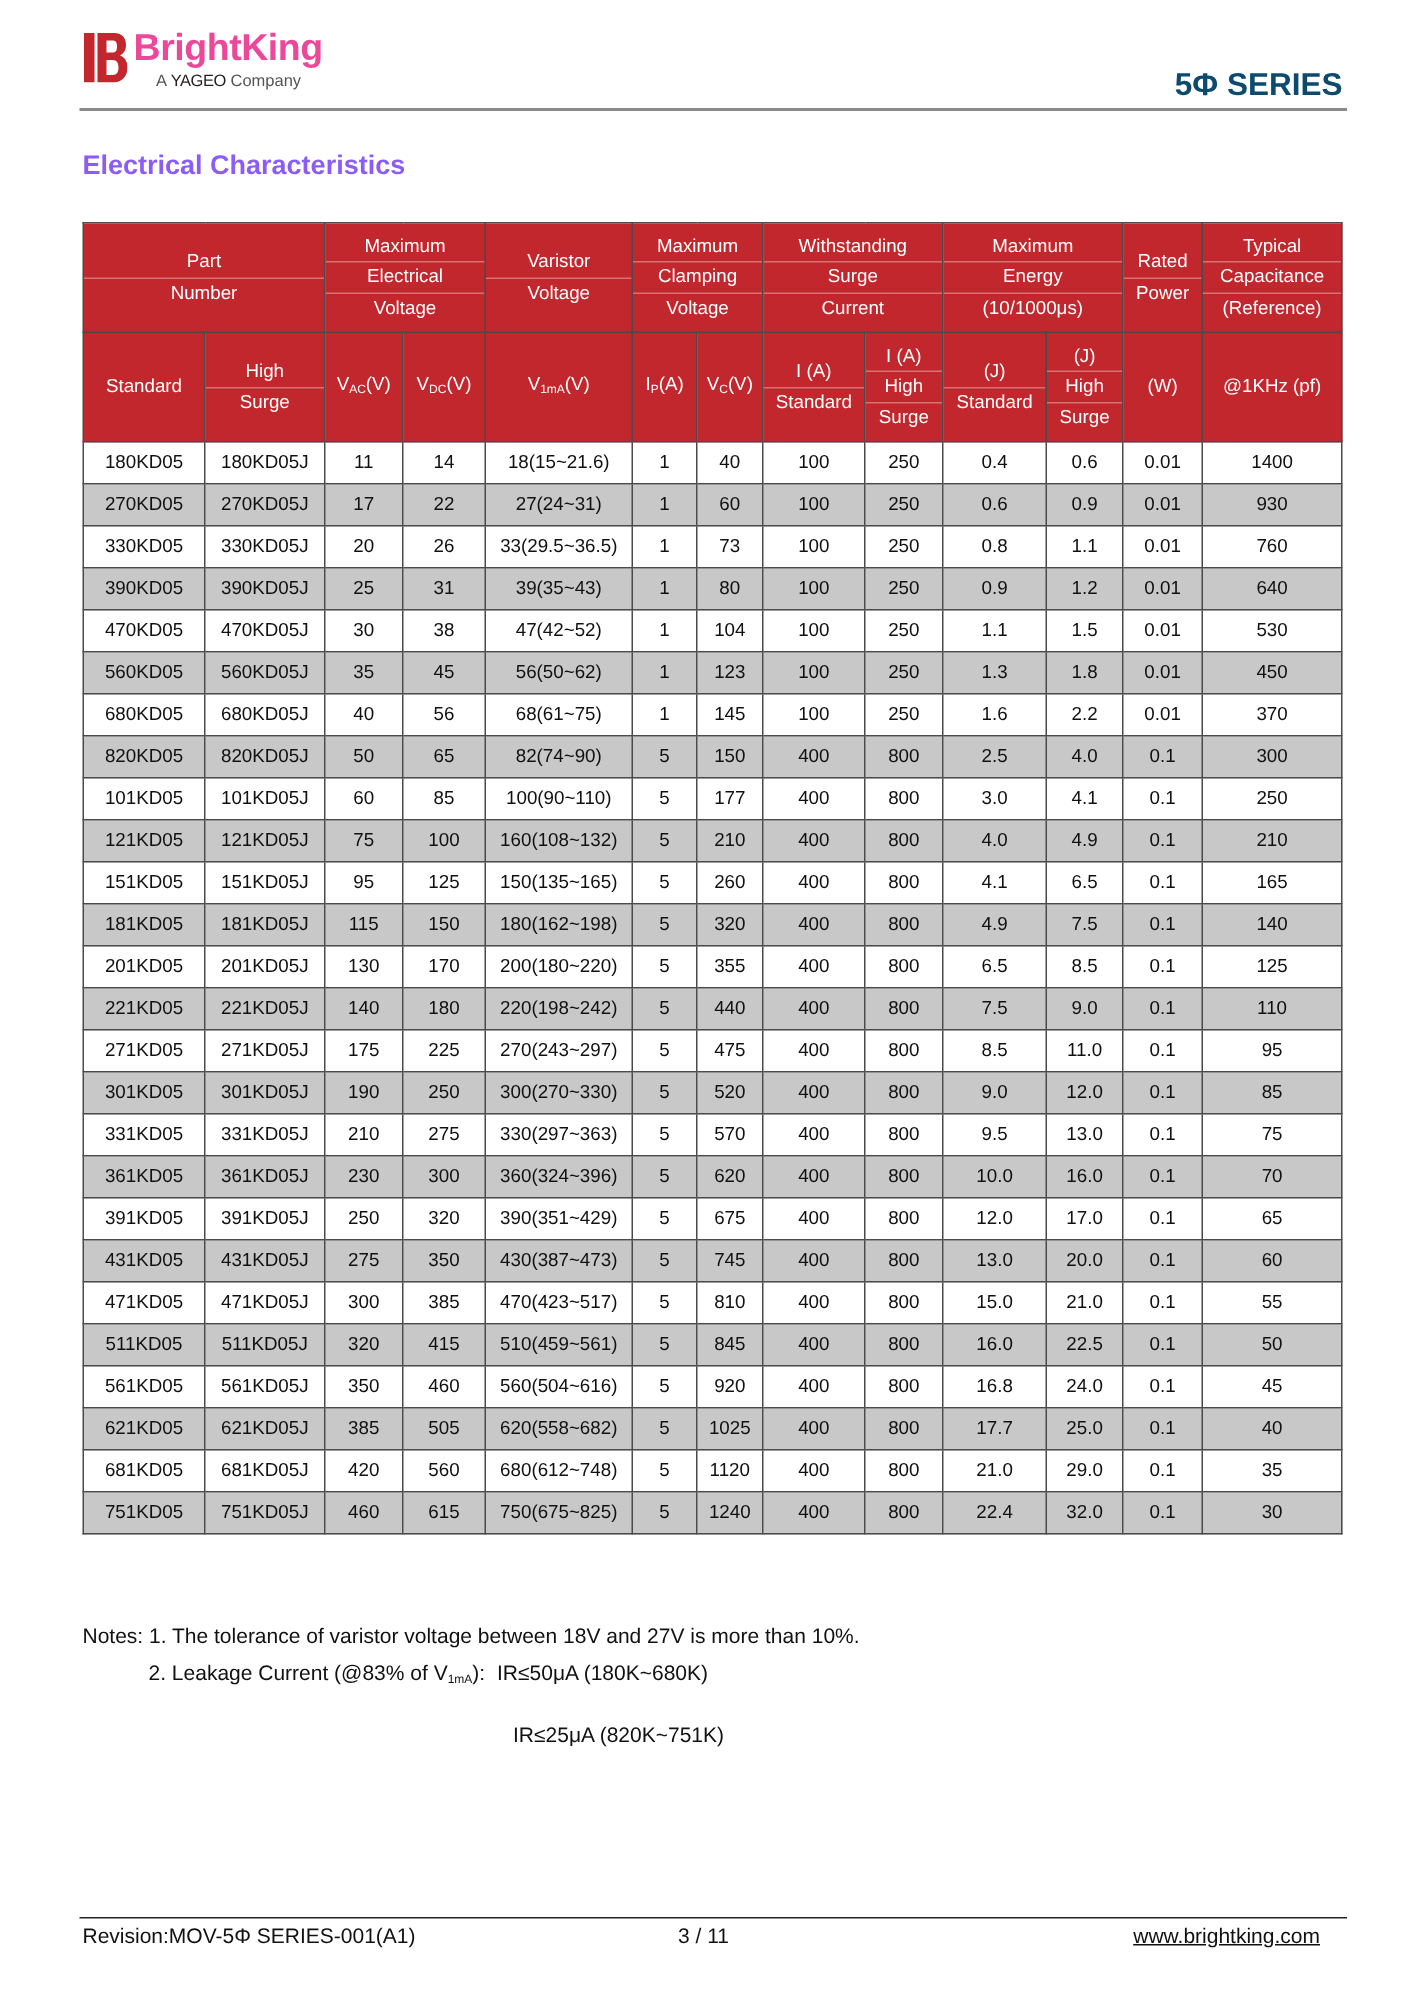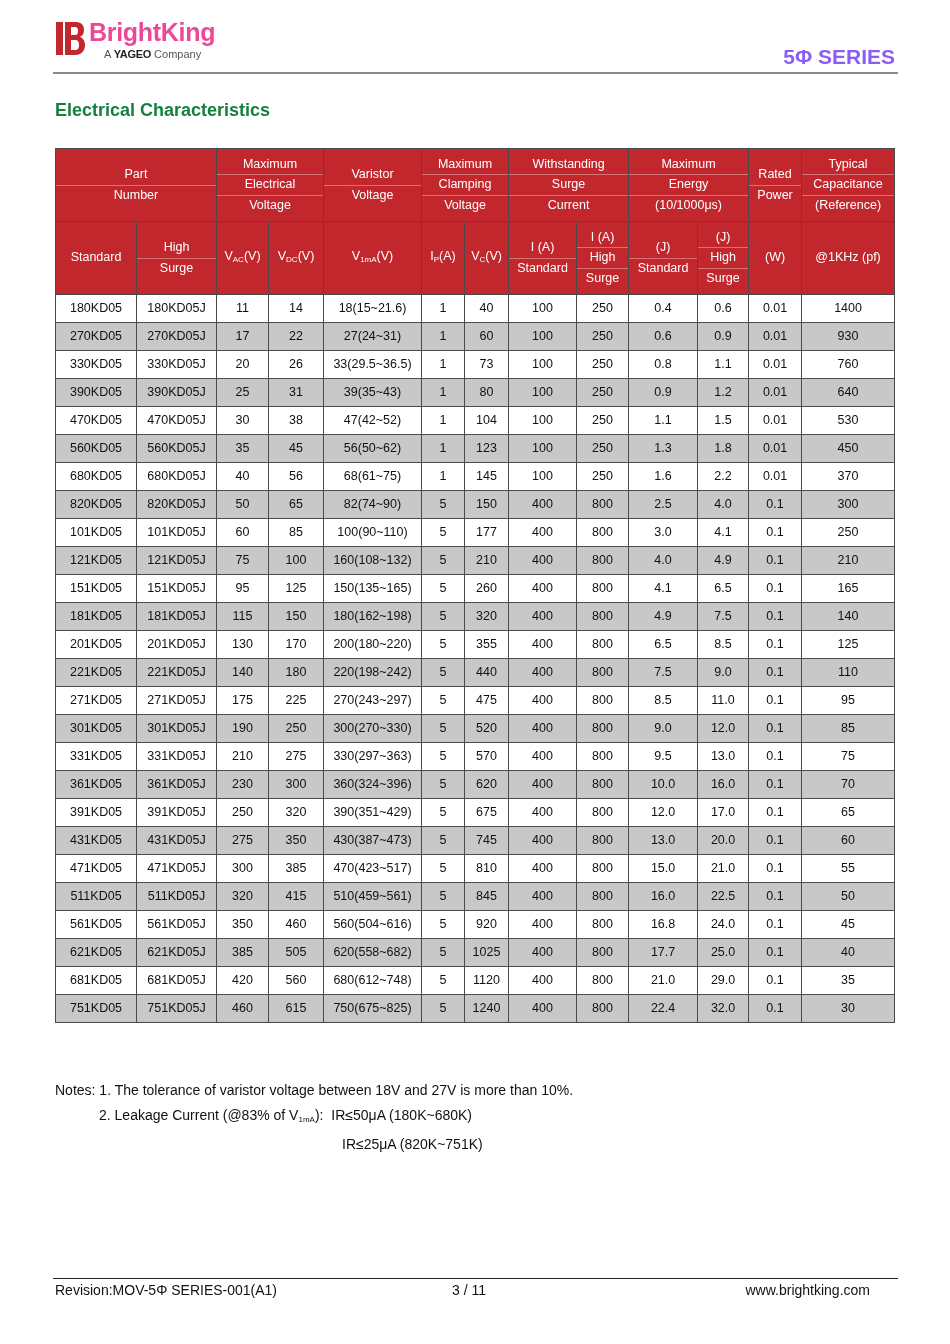--- a/index.html
+++ b/index.html
@@ -2,50 +2,50 @@
 <html><head>
 <meta charset="utf-8">
 <style>
   html, body { margin: 0; padding: 0; background: #ffffff; }
   body { width: 950px; height: 1344px; position: relative; font-family: "Liberation Sans", sans-serif; color: #111; overflow: hidden; }
 
   .logo { position: absolute; left: 56px; top: 20px; height: 42px; width: 200px; }
   .logo-mark { position: absolute; left: 0; top: 2px; width: 29px; height: 33px; }
   .logo-name { position: absolute; left: 33px; top: -2px; font-size: 25px; font-weight: bold; color: #ec4899; letter-spacing: -0.3px; }
   .logo-sub { position: absolute; left: 48px; top: 28px; font-size: 11px; color: #555; white-space: nowrap; }
-  .logo-sub b { color: #231f20; font-weight: 700; letter-spacing: -0.3px; }
+  .logo-sub b { color: #231f20; font-weight: 400; letter-spacing: -0.3px; }
 
   .header-rule { position: absolute; left: 53px; top: 72px; width: 845px; height: 2px; background: #8a8a8a; }
-  .series-title { position: absolute; right: 55px; top: 45px; font-size: 21px; font-weight: bold; color: #8b5cf6; text-align: center; }
-
-  .section-title { position: absolute; left: 55px; top: 100px; font-size: 18px; font-weight: bold; color: #15803d; }
+  .series-title { position: absolute; right: 55px; top: 45px; font-size: 21px; font-weight: bold; color: #0c4a6e; text-align: center; }
+
+  .section-title { position: absolute; left: 55px; top: 100px; font-size: 18px; font-weight: bold; color: #8b5cf6; }
 
   table.spec { position: absolute; left: 55px; top: 148px; width: 839px; border-collapse: collapse; table-layout: fixed; font-size: 12.5px; }
   table.spec th, table.spec td { border: 1px solid #4a4a4a; text-align: center; vertical-align: middle; padding: 0; }
   table.spec th { background: #c1272d; color: #fff; font-weight: normal; font-size: 12.5px; line-height: 19.5px; }
   table.spec tr.hdr1 th { height: 72px; }
   table.spec tr.hdr2 th { height: 72px; }
   table.spec td { height: 27px; line-height: 27px; white-space: nowrap; }
   table.spec tbody tr:nth-child(even) td { background: #c8c8c8; }
   table.spec tbody tr:nth-child(odd) td { background: #ffffff; }
   .hline { display: block; border-top: 1px solid rgba(255,255,255,0.35); }
   .hline:first-child { border-top: none; }
   sub { font-size: 8px; vertical-align: -2px; }
 
   .notes { position: absolute; left: 55px; top: 1078px; font-size: 14px; line-height: 25px; }
   .notes .n1 { white-space: nowrap; }
   .notes .n2 { padding-left: 44px; white-space: nowrap; }
   .notes .n2 .ir { display: inline-block; margin-left: 4px; }
-  .notes .n3 { padding-left: 287px; white-space: nowrap; }
+  .notes .n3 { padding-left: 287px; white-space: nowrap; margin-top: 12px; }
 
   .footer-rule { position: absolute; left: 53px; top: 1278px; width: 845px; height: 1px; background: #222; }
   .footer { position: absolute; left: 55px; top: 1282px; width: 831px; font-size: 14px; }
   .footer .rev { position: absolute; left: 0; }
   .footer .page { position: absolute; left: 397px; }
-  .footer .url { position: absolute; right: 16px; }
+  .footer .url { position: absolute; right: 6px; text-decoration: underline; }
 </style>
 </head>
 <body>
 
 <div class="logo">
   <svg class="logo-mark" viewBox="0 0 29 33">
     <rect x="0" y="0" width="7" height="33" fill="#c1272d"></rect>
     <path d="M9 0 H20 C26 0 28 4 28 8 C28 12 26 14 24 15 C27 16 29 19 29 23 C29 29 25 33 19 33 H9 Z M15 5 V13 H19 C21 13 22 12 22 9 C22 6 21 5 19 5 Z M15 18 V28 H19 C22 28 23 26 23 23 C23 20 22 18 19 18 Z" fill="#c1272d" fill-rule="evenodd"></path>
   </svg>
   <span class="logo-name">BrightKing</span>

